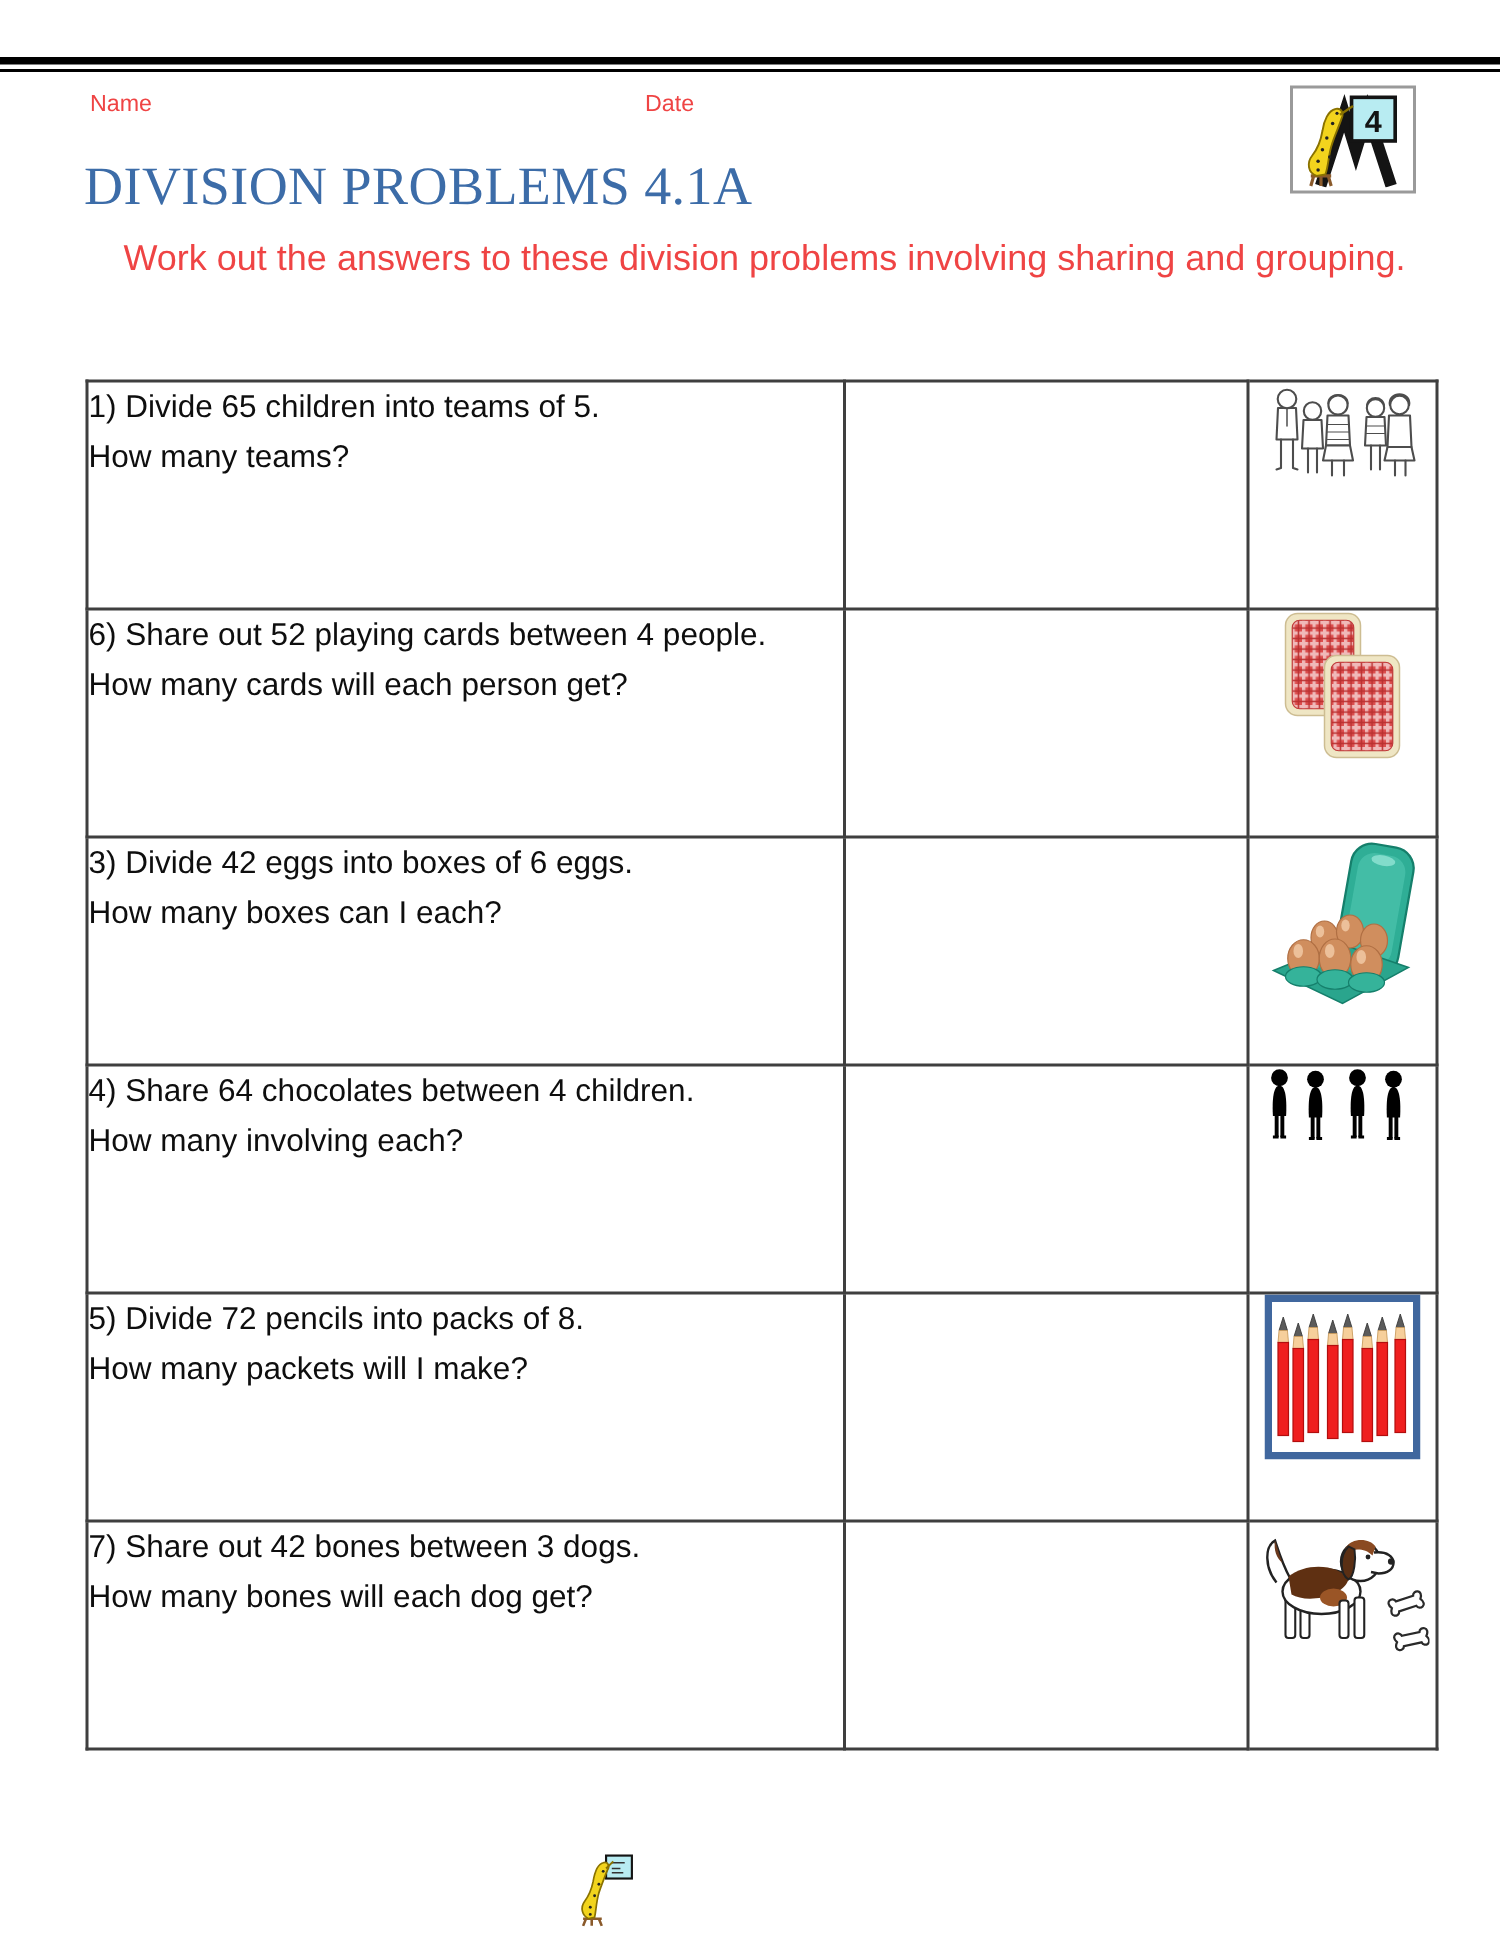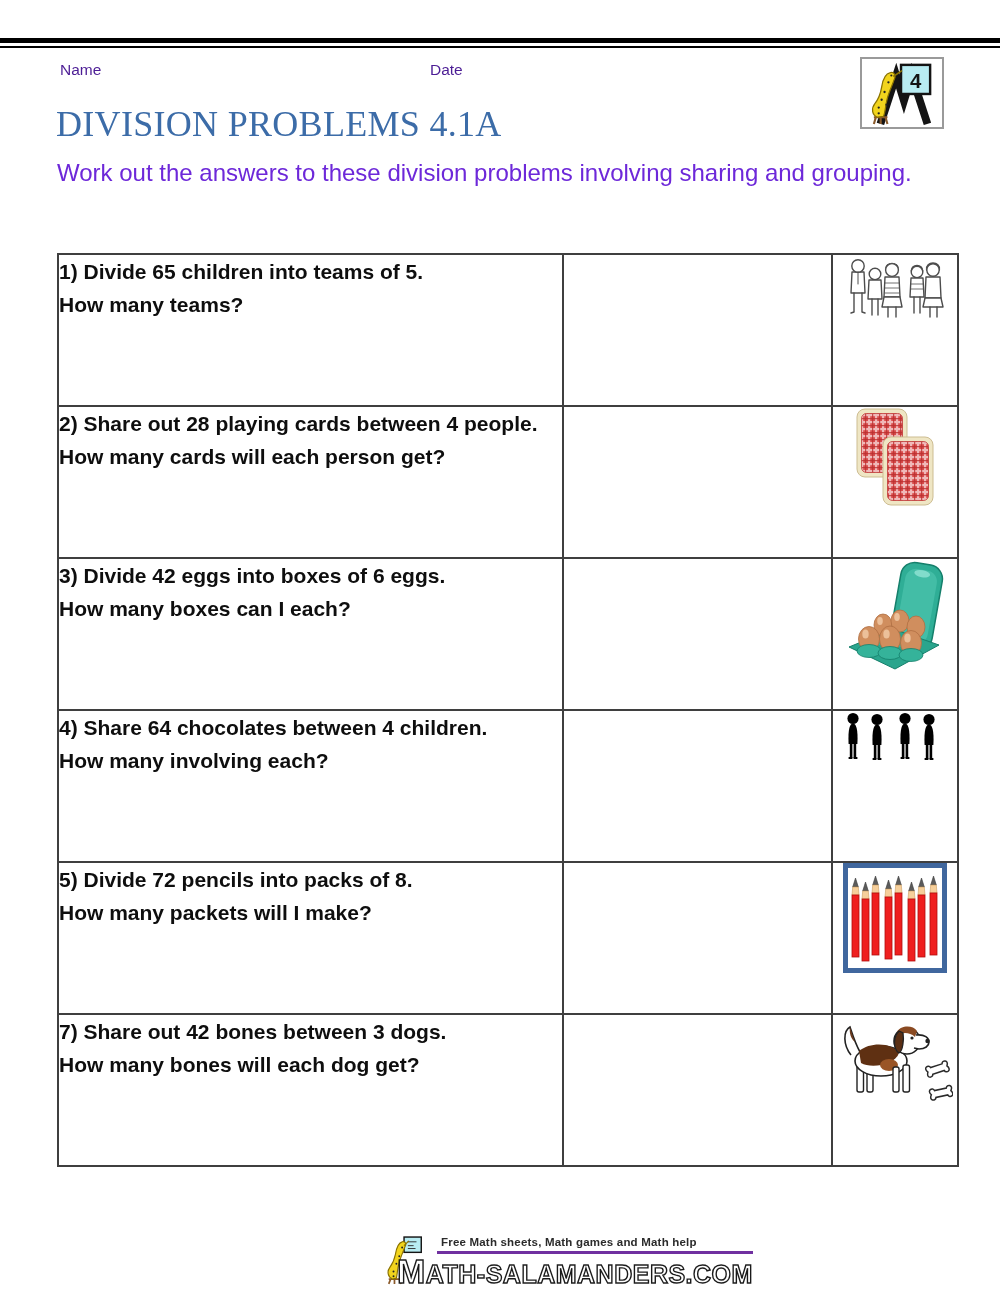--- a/index.html
+++ b/index.html
@@ -4,45 +4,45 @@
 <style>
   html,body{margin:0;padding:0;}
   body{
     width:1000px;height:1294px;position:relative;background:#ffffff;
     font-family:"Liberation Sans", sans-serif;color:#111;overflow:hidden;
   }
   .top-rule{
     position:absolute;left:0;top:38px;width:1000px;height:3px;
     border-top:5px solid #000;border-bottom:2px solid #000;background:#fff;
   }
-  .field-label{position:absolute;top:61px;font-size:15.5px;color:#4c1d95;}
+  .field-label{position:absolute;top:61px;font-size:15.5px;color:#ef4444;}
   .name-label{left:60px;}
   .date-label{left:430px;}
   .grade-logo{
     position:absolute;left:860px;top:57px;width:80px;height:68px;
     border:2px solid #9a9a9a;background:#fff;display:flex;align-items:center;justify-content:center;
   }
   .page-title{
     position:absolute;left:56px;top:103px;
     font-family:Liberation Serif, serif;font-size:36px;color:#3c6ca8;
     letter-spacing:0.3px;white-space:nowrap;
   }
   .instructions{
     position:absolute;left:57px;top:152px;width:880px;
-    font-size:24px;line-height:41px;color:#6d28d9;
+    font-size:24px;line-height:41px;color:#ef4444;text-align:right;
   }
   table.worksheet{
     position:absolute;left:57px;top:253px;width:894px;
     border-collapse:collapse;table-layout:fixed;
   }
   table.worksheet td{
     border:2px solid #3f3f3f;vertical-align:top;height:150px;
     padding:0;
   }
-  td.q-cell{width:503px;padding:7px 12px 0 11px;font-size:21px;line-height:33px;color:#0e0e0e;font-weight:bold;}
+  td.q-cell{width:503px;padding:7px 12px 0 11px;font-size:21px;line-height:33px;color:#0e0e0e;}
   td.a-cell{width:267px;}
   td.img-cell{width:124px;text-align:center;vertical-align:middle;}
   .footer{position:absolute;left:383px;top:1232px;display:flex;}
   .f-logo{width:44px;height:50px;margin-top:3px;}
   .f-right{margin-left:2px;}
   .f-tagline{
     font-size:11.5px;font-weight:bold;color:#2b2b2b;letter-spacing:0.2px;
     padding:4px 4px 3px 4px;border-bottom:3px solid #7030a0;margin-left:8px;white-space:nowrap;
   }
   .f-site{
@@ -117,21 +117,21 @@
           <path d="M81,22 L80,43 L96,43 L95,22 Z"></path>
           <path d="M80,43 L78,52 L98,52 L96,43 Z"></path>
           <path d="M85,52 L85,62 M92,52 L92,62" fill="none"></path>
         </g>
       </svg>
     </td>
   </tr>
 
   <tr>
     <td class="q-cell">
-      <div>2) Share out 28 playing cards between 4 people.</div>
+      <div>6) Share out 52 playing cards between 4 people.</div>
       <div>How many cards will each person get?</div>
     </td>
     <td class="a-cell"></td>
     <td class="img-cell">
       <svg width="82" height="100" viewBox="0 0 82 100">
         <defs>
           <pattern id="cpat" patternUnits="userSpaceOnUse" width="7" height="7">
             <rect width="7" height="7" fill="#dd4e4e"></rect>
             <rect width="7" height="2.2" fill="#f0b9b9"></rect>
             <rect width="2.2" height="7" fill="#f0b9b9"></rect>
@@ -306,17 +306,13 @@
     <path d="M26,7 h9 M26,11 h6 M26,14 h8" stroke="#333" stroke-width="1" fill="none"></path>
     <path d="M6,46 h13 M8,46 l-2,5 M17,46 l2,5 M12,46 v5" stroke="#8a5a2b" stroke-width="1.8" fill="none"></path>
     <path d="M10,46 C5,44 4,38 7,34 C10,30 12,25 13,20 C14,14 16,8 20,7 C23,6 25,9 23,12 C21,17 19,22 17,28 C15,35 15,41 14,45 Z" fill="#f2d41d" stroke="#8a7200" stroke-width="1.2"></path>
     <path d="M22,11 L27,6" stroke="#8a7200" stroke-width="1.3" fill="none"></path>
     <circle cx="11" cy="38" r="1" fill="#222"></circle>
       <circle cx="14" cy="30" r="1" fill="#222"></circle>
     <circle cx="17" cy="22" r="1" fill="#222"></circle>
       <circle cx="20" cy="13" r="1" fill="#222"></circle>
     <circle cx="11" cy="43" r="1" fill="#222"></circle>
   </svg>
-  <div class="f-right">
-    <div class="f-tagline">Free Math sheets, Math games and Math help</div>
-    <div class="f-site">MATH-SALAMANDERS.COM</div>
-  </div>
 </div>
 
 </body></html>

